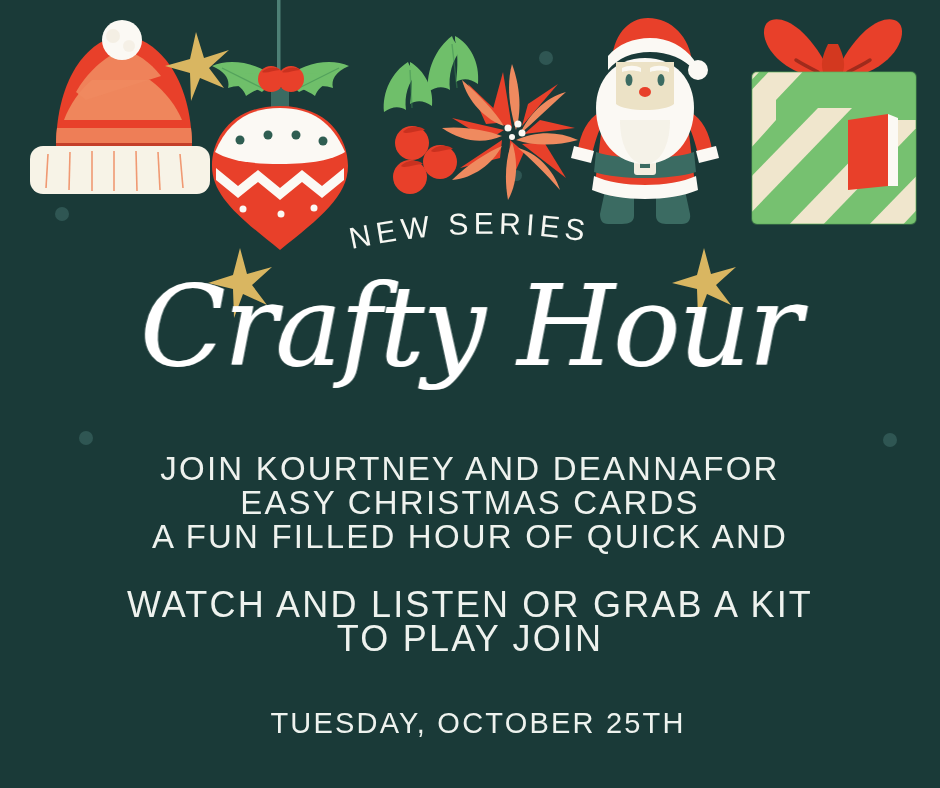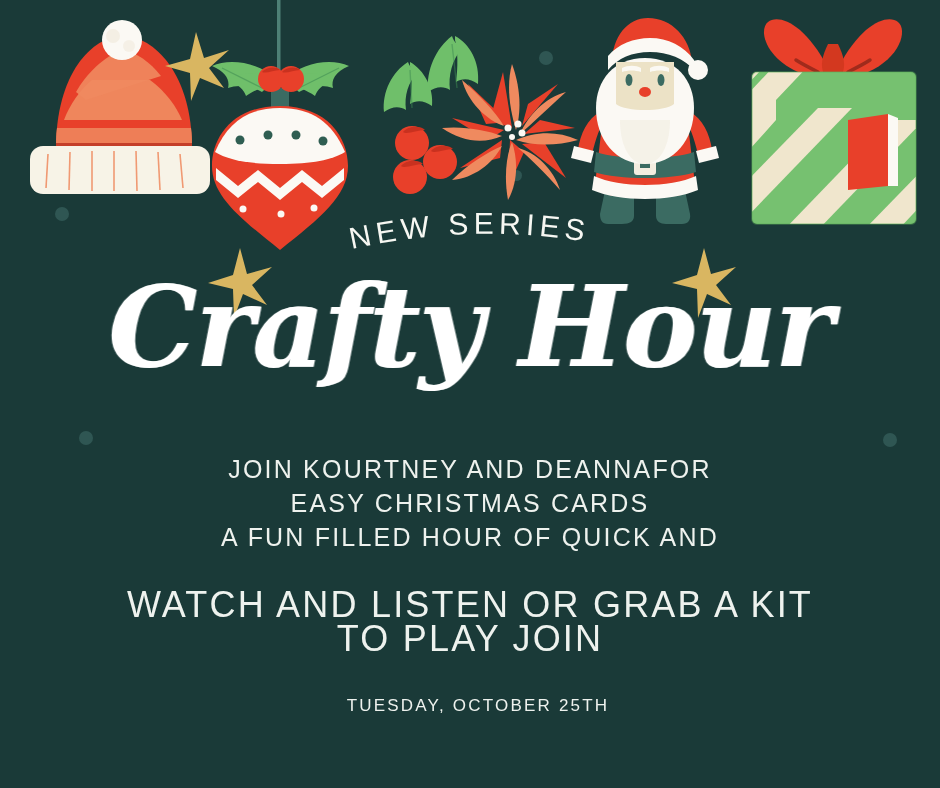--- a/index.html
+++ b/index.html
@@ -64,41 +64,41 @@
 
   .title {
     position: absolute;
     left: 0;
     right: 0;
     top: 268px;
     text-align: center;
     color: #ffffff;
     font-family: "DejaVu Serif", serif;
     font-style: italic;
-    font-weight: 700;
+    font-weight: 400;
     font-size: 112px;
     line-height: 1.05;
     letter-spacing: -2px;
     white-space: nowrap;
     text-shadow: 1px 0 0 rgba(255,255,255,0.45), -1px 0 0 rgba(255,255,255,0.25);
   }
 
   .body-block {
     position: absolute;
     left: 0;
     right: 0;
     text-align: center;
     color: #eef2ee;
     font-family: "Liberation Sans", sans-serif;
     font-weight: 400;
     letter-spacing: 2.2px;
   }
-  .block-a { top: 452px; font-size: 25px; line-height: 34px; }
+  .block-a { top: 452px; font-size: 33px; line-height: 34px; }
   .block-b { top: 588px; font-size: 36px; line-height: 34px; }
-  .block-c { top: 690px; font-size: 17px; line-height: 32px; padding-left: 16px; }
+  .block-c { top: 707px; font-size: 29px; line-height: 32px; padding-left: 16px; }
   .body-block .ln { display: block; }
 </style>
 </head>
 <body>
 
 <div id="poster">
 
   <div>
     <div class="bg-dot" style="left:55px;  top:207px; width:14px; height:14px;"></div>
     <div class="bg-dot" style="left:539px; top:51px;  width:14px; height:14px;"></div>

